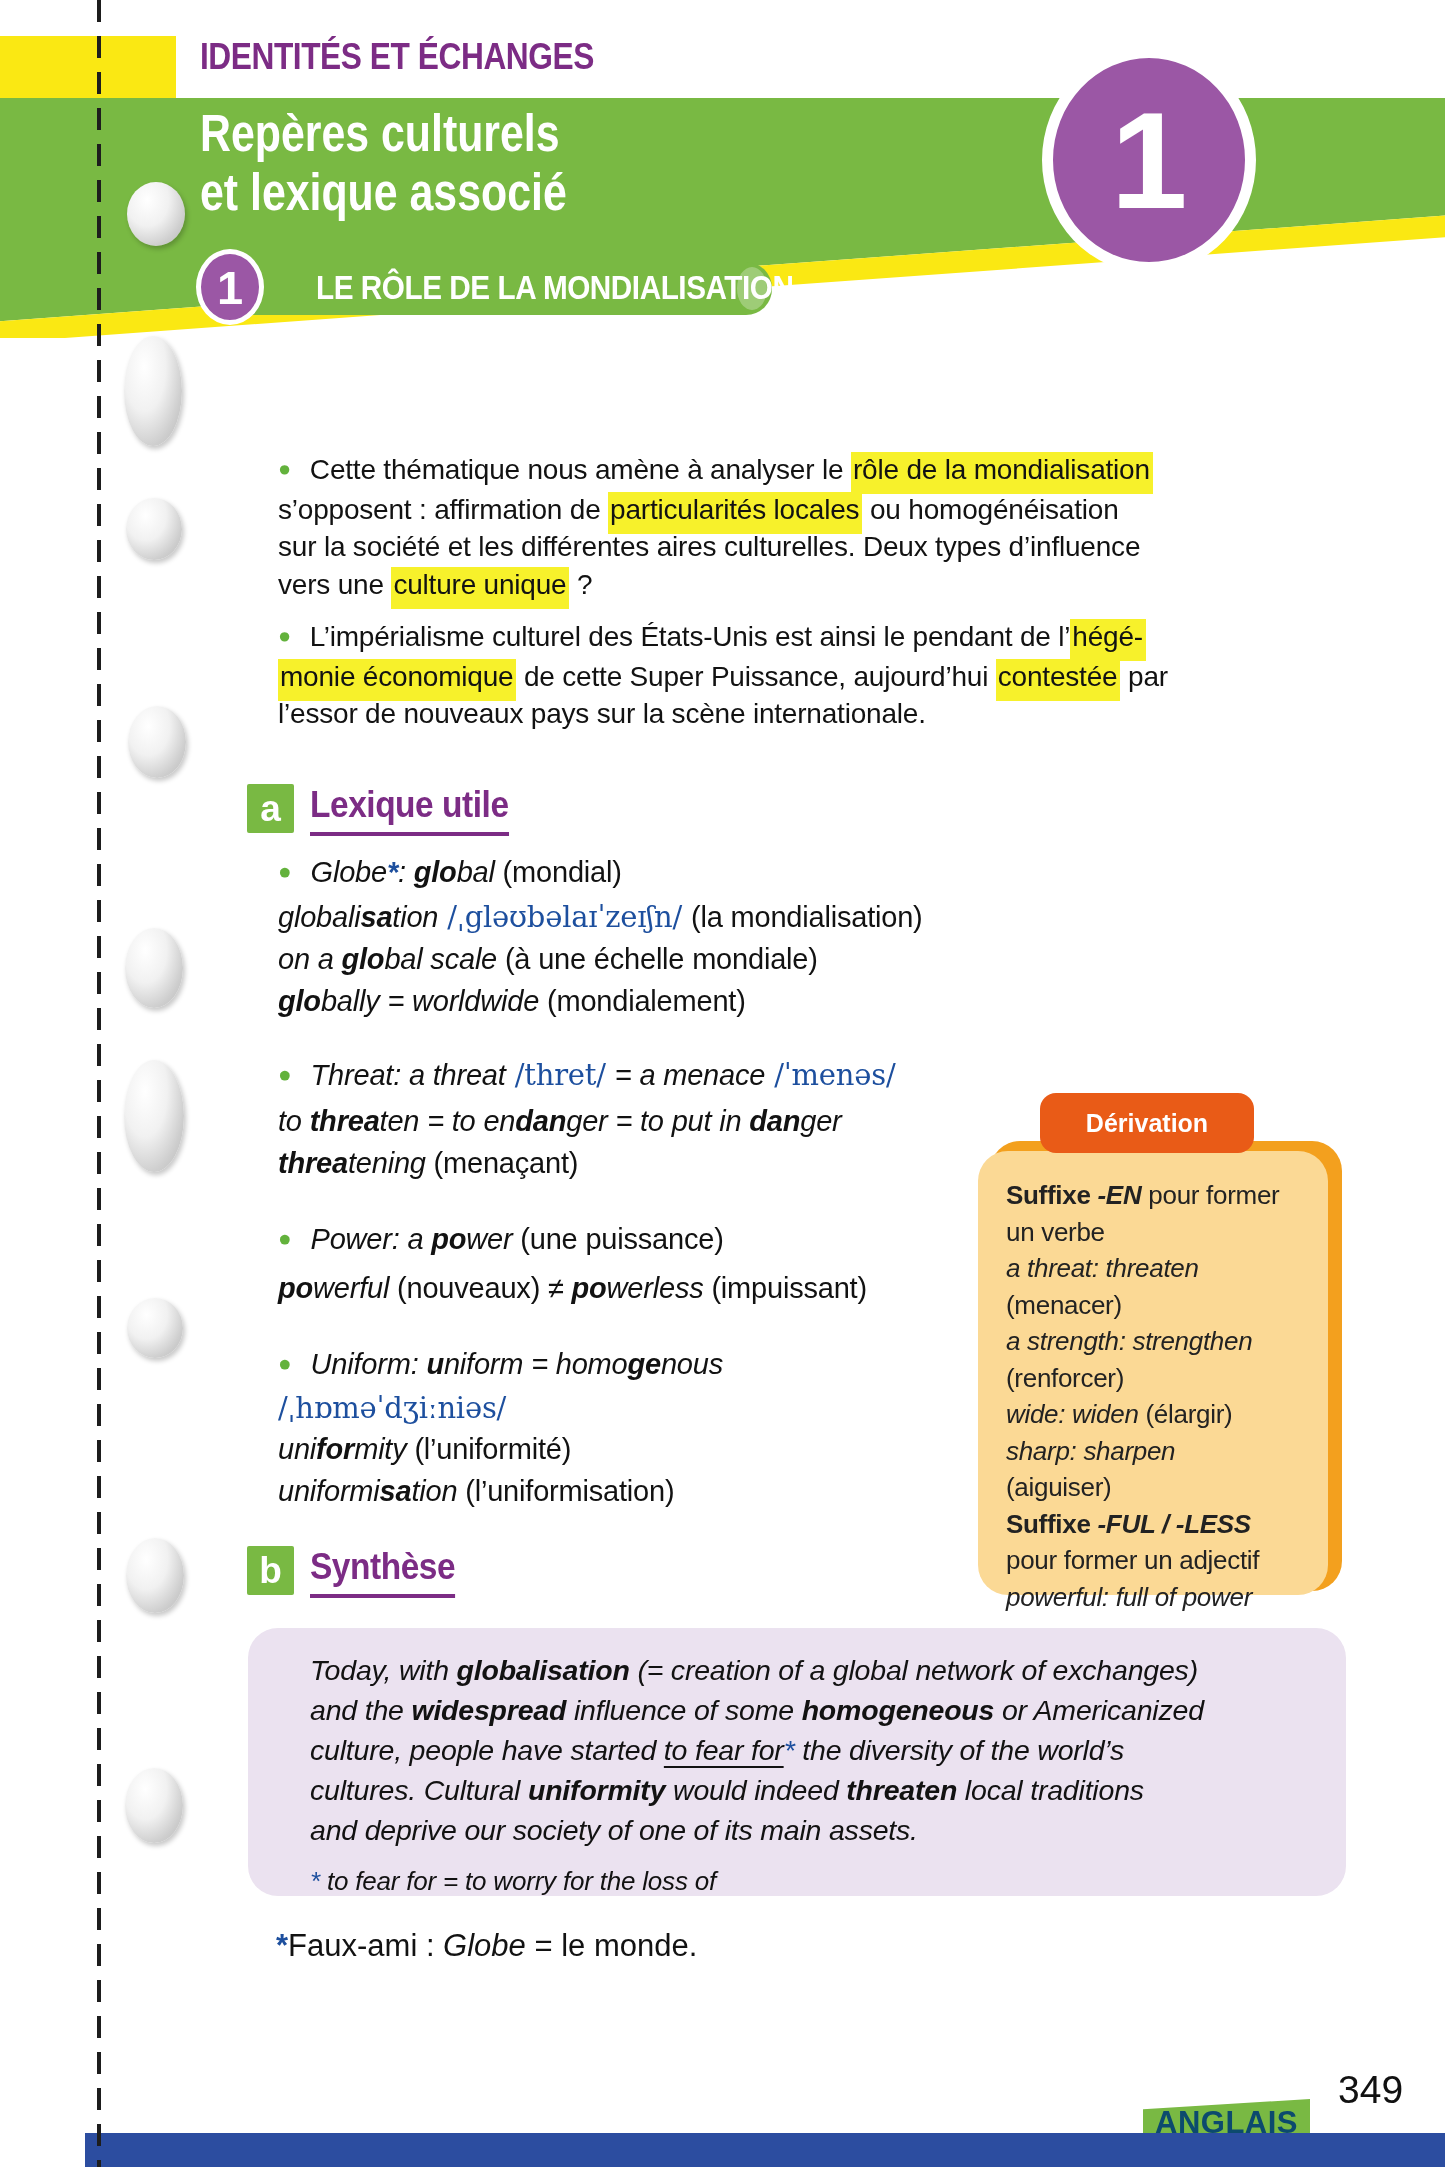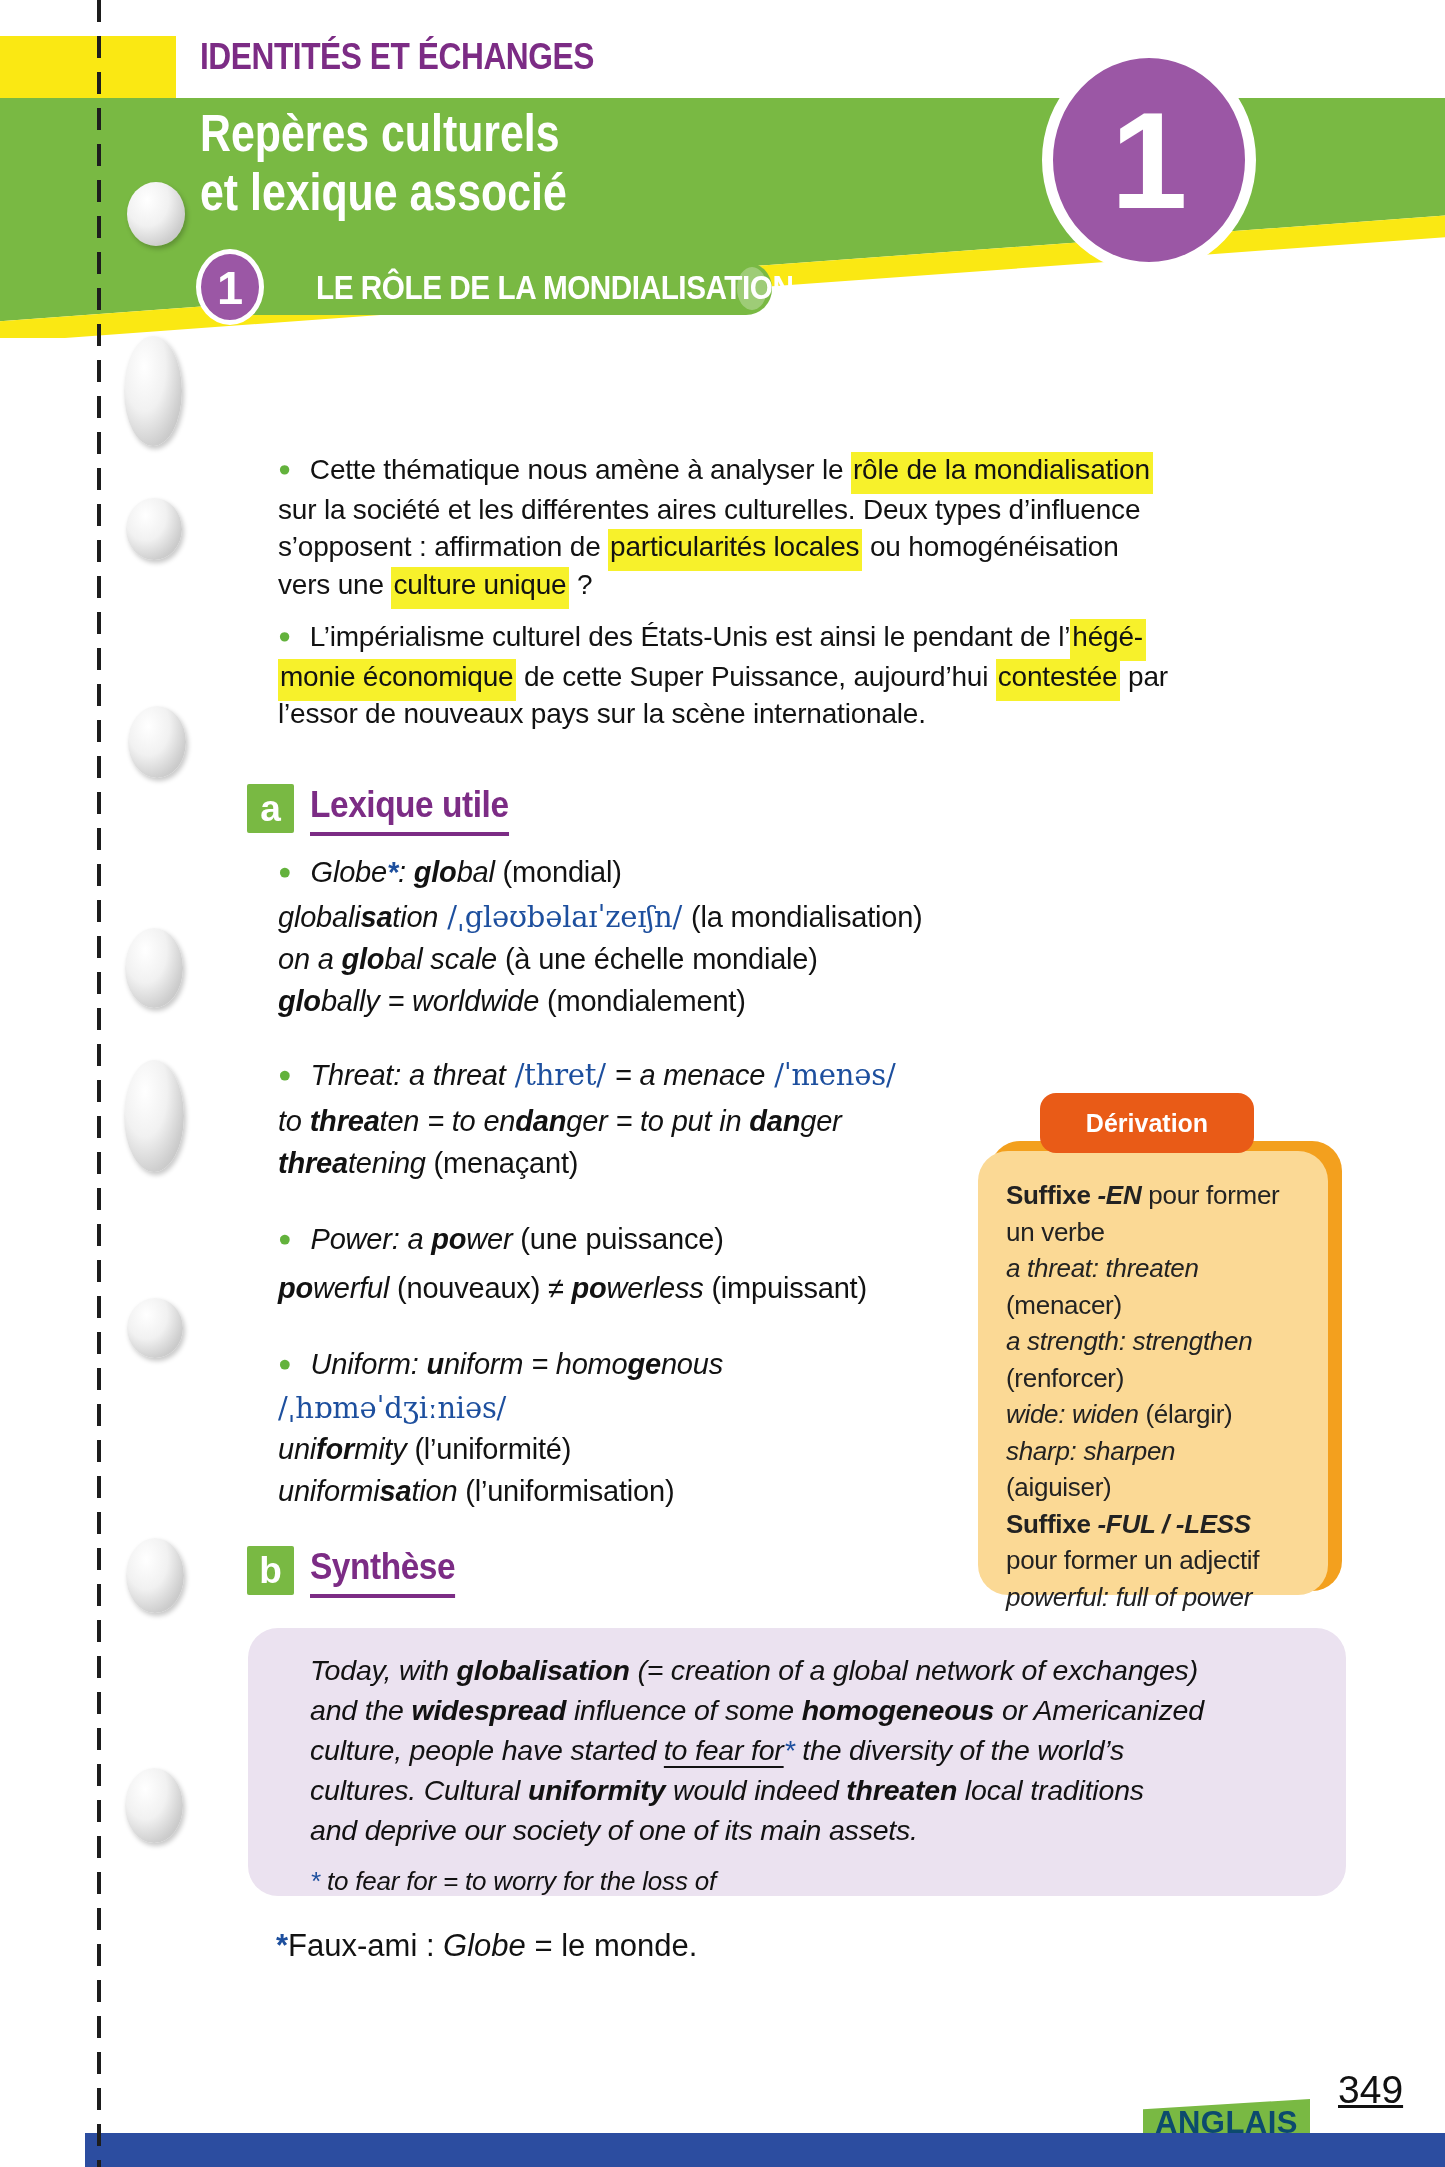--- a/index.html
+++ b/index.html
@@ -83,21 +83,21 @@
     font-size:28.5px;line-height:40px;font-style:italic;color:#121212;letter-spacing:-0.2px;}
   .syn-foot{margin-top:11px;font-size:26px;white-space:nowrap;}
 
   #faux{position:absolute;left:276px;top:1928px;font-size:31px;color:#121212;}
   #faux .bl{font-weight:bold;}
 
   
   #badge{position:absolute;left:1143px;top:2066px;width:167px;height:47px;background:var(--green,#79b943);
     clip-path:polygon(0 22%,100% 0,100% 100%,0 100%);display:flex;align-items:center;justify-content:center;
     color:#0c4a6e;font-weight:bold;font-size:31px;letter-spacing:.5px;margin-top:33px;}
-  #pagenum{position:absolute;left:1338px;top:2068px;font-size:39px;color:#111;text-decoration:underline;}
+  #pagenum{position:absolute;left:1338px;top:2068px;font-size:39px;color:#111;}
   #bottom-bar{position:absolute;left:85px;top:2133px;width:1360px;height:34px;background:var(--botblue,#2c4da0);}
 </style>
 </head>
 <body>
 
 <div class="page">
 
   <div class="dash-line"></div>
   <div class="hole" style="left:127px;top:182px;width:58px;height:64px"></div>
   <div class="hole" style="left:124px;top:336px;width:58px;height:110px"></div>
@@ -119,22 +119,22 @@
   </div>
   <div class="unit-circle">1</div>
 
   <div class="sec-bar">
     <div class="sec-bar-label">LE RÔLE DE LA MONDIALISATION</div>
   </div>
   <div class="sec-num">1</div>
 
   <div class="tblock" id="intro1">
       <div class="line"><span class="bullet">● </span><span>Cette thématique nous amène à analyser le </span><span class="hl">rôle de la mondialisation</span></div>
+      <div class="line"><span>s’opposent : affirmation de </span><span class="hl">particularités locales</span><span> ou homogénéisation</span></div>
       <div class="line"><span>sur la société et les différentes aires culturelles. Deux types d’influence</span></div>
-      <div class="line"><span>s’opposent : affirmation de </span><span class="hl">particularités locales</span><span> ou homogénéisation</span></div>
       <div class="line"><span>vers une </span><span class="hl">culture unique</span><span> ?</span></div>
     </div>
   <div class="tblock" id="intro2">
       <div class="line"><span class="bullet">● </span><span>L’impérialisme culturel des États-Unis est ainsi le pendant de l’</span><span class="hl">hégé-</span></div>
       <div class="line"><span class="hl">monie économique</span><span> de cette Super Puissance, aujourd’hui </span><span class="hl">contestée</span><span> par</span></div>
       <div class="line"><span>l’essor de nouveaux pays sur la scène internationale.</span></div>
     </div>
 
   <div class="sub-head" id="lex-head">
     <div class="marker">a</div>

